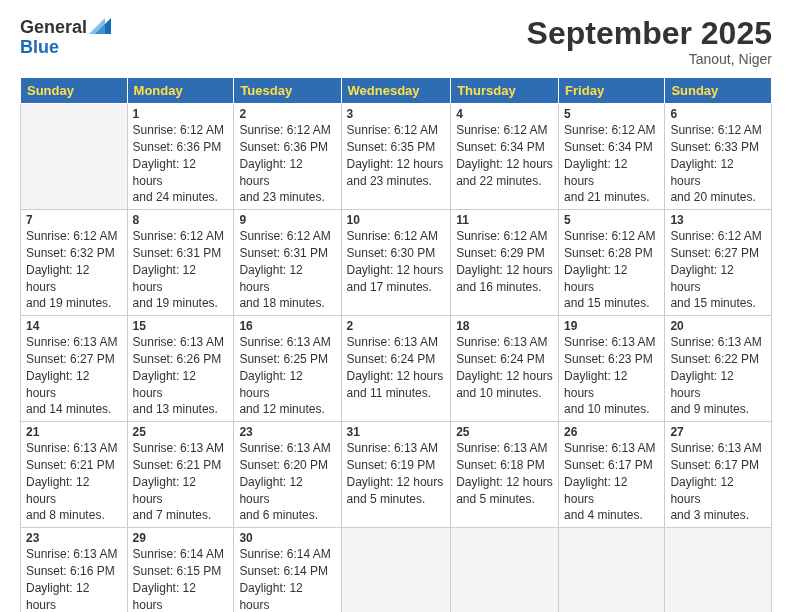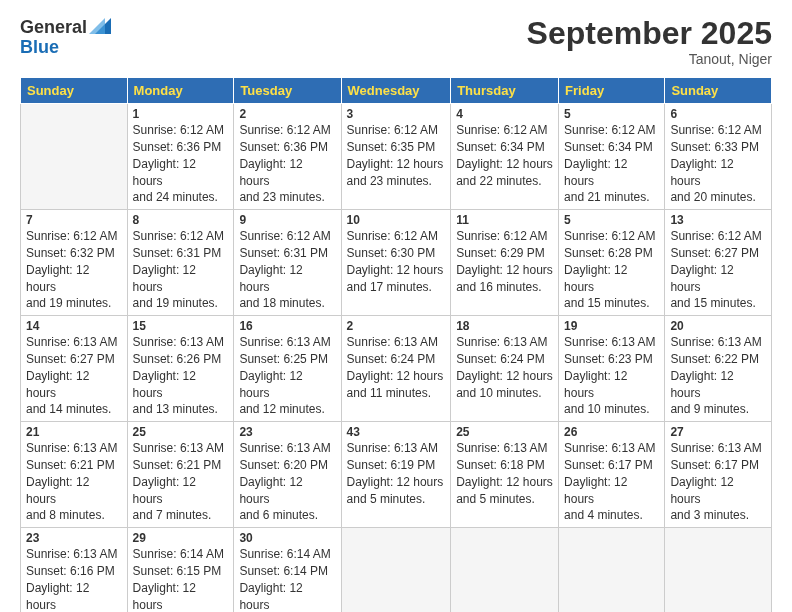--- a/index.html
+++ b/index.html
@@ -303,21 +303,21 @@
 and 7 minutes.</div>
             </td>
             <td class="cell">
               <div class="cell-date">23</div>
               <div class="cell-info" style="white-space: pre-line;">Sunrise: 6:13 AM
 Sunset: 6:20 PM
 Daylight: 12 hours
 and 6 minutes.</div>
             </td>
             <td class="cell">
-              <div class="cell-date">43</div>
+              <div class="cell-date">31</div>
               <div class="cell-info" style="white-space: pre-line;">Sunrise: 6:13 AM
 Sunset: 6:19 PM
 Daylight: 12 hours
 and 5 minutes.</div>
             </td>
             <td class="cell">
               <div class="cell-date">25</div>
               <div class="cell-info" style="white-space: pre-line;">Sunrise: 6:13 AM
 Sunset: 6:18 PM
 Daylight: 12 hours

